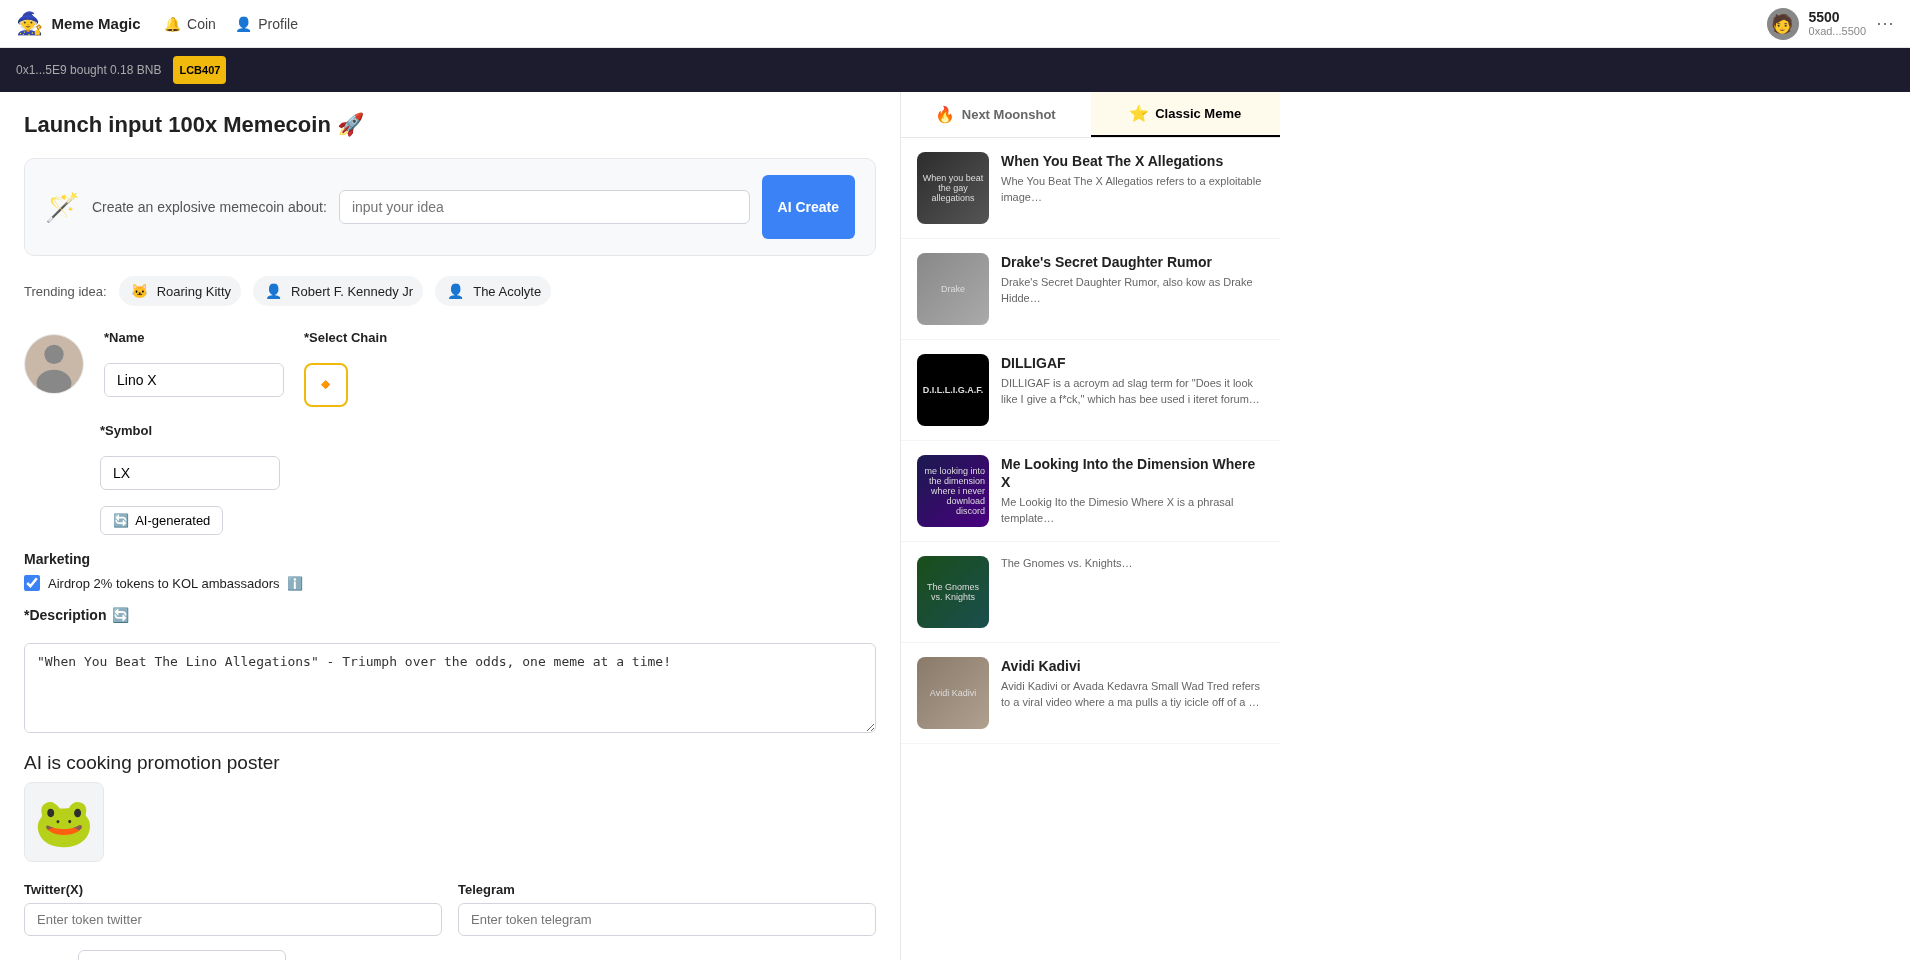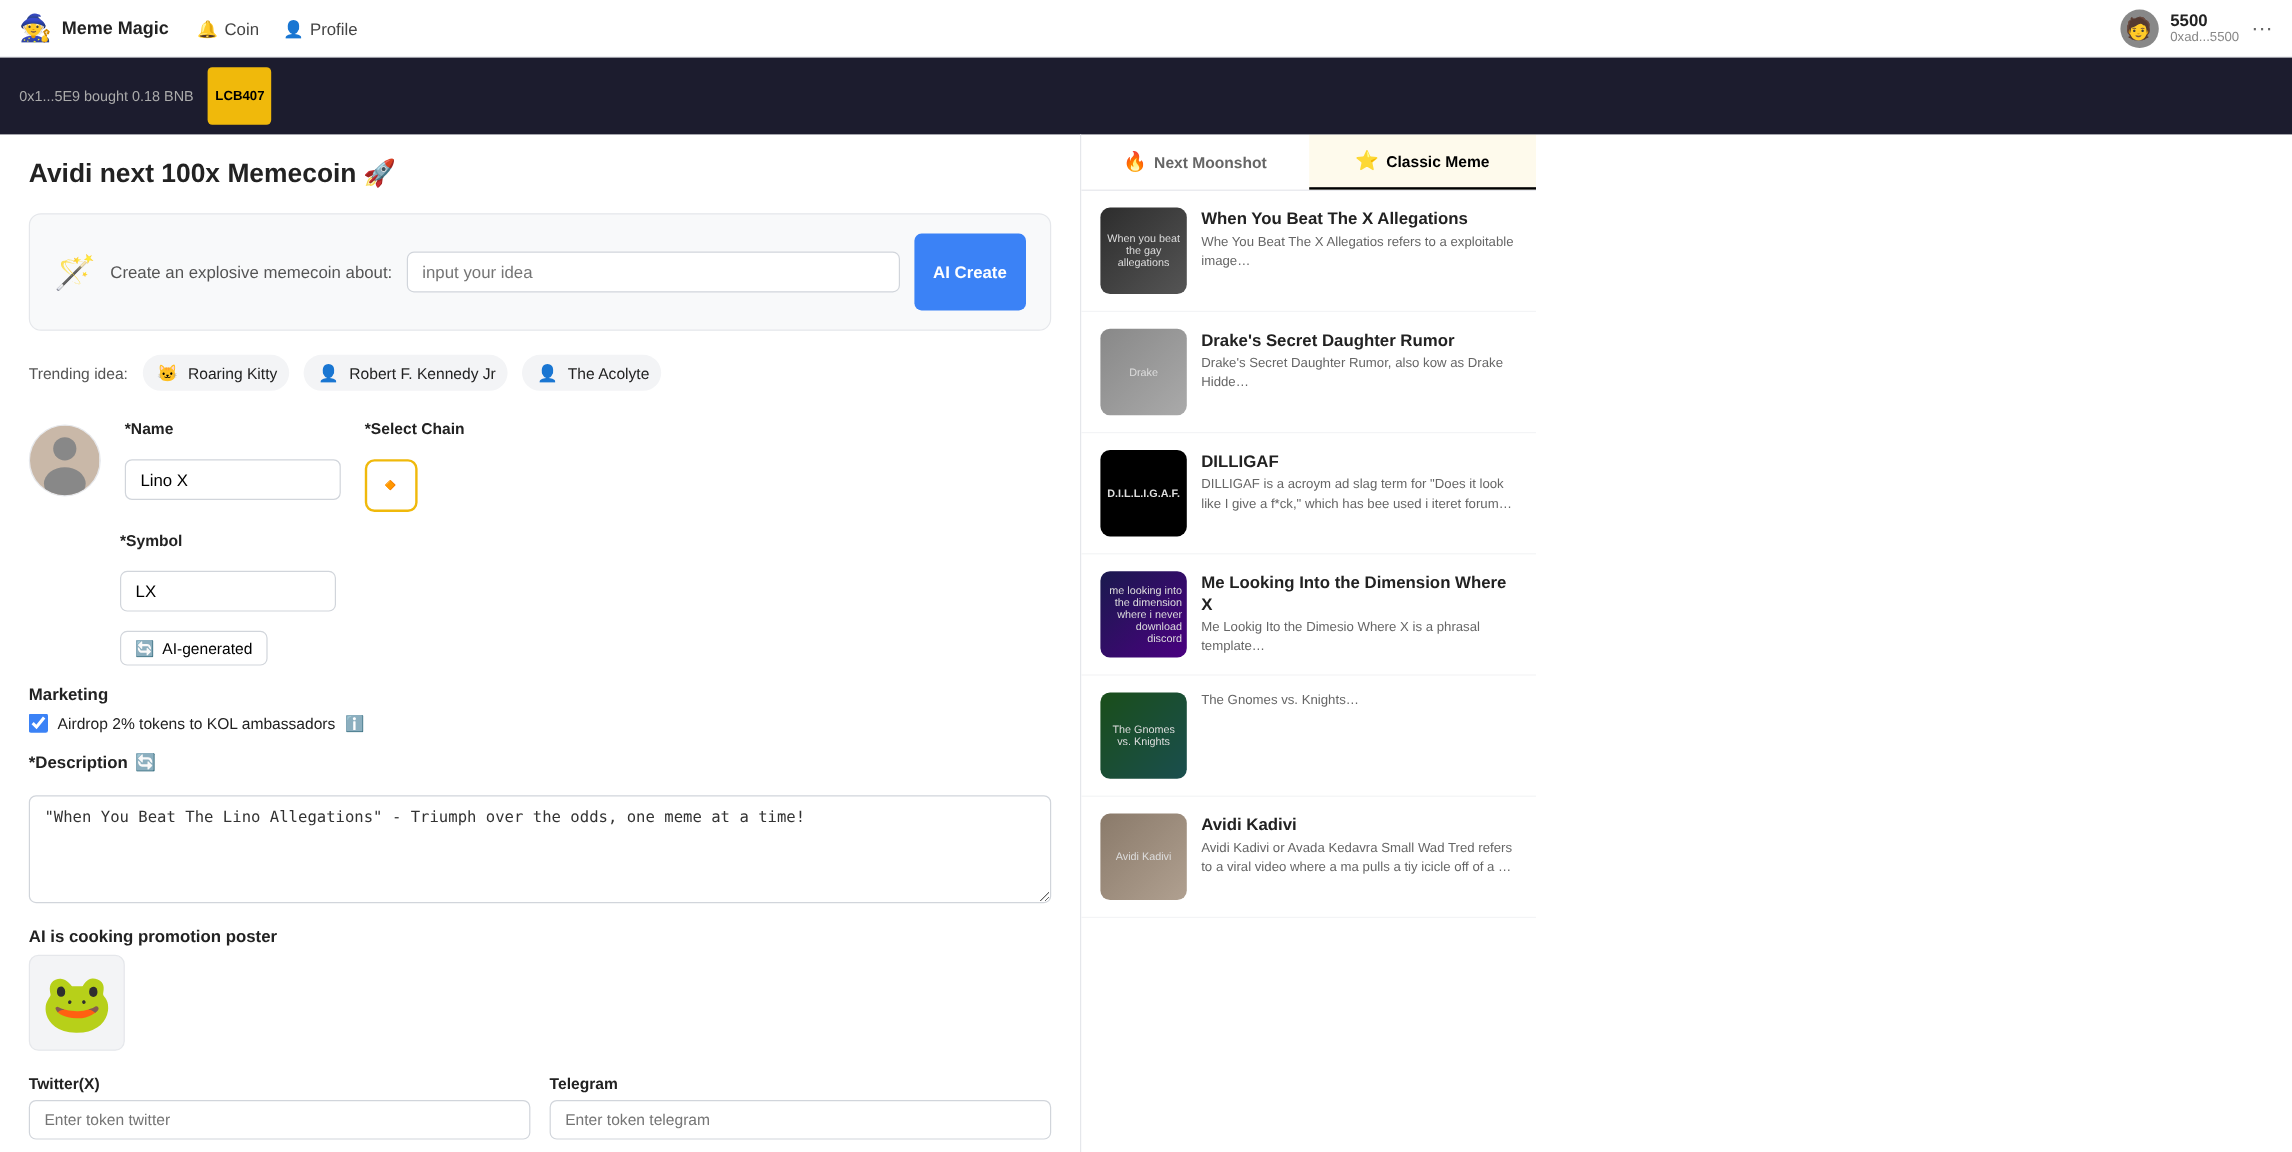--- a/index.html
+++ b/index.html
@@ -83,21 +83,21 @@
     .info-icon { color: #888; cursor: pointer; }
 
     
     .desc-label { display: flex; align-items: center; gap: 6px; font-size: 14px; font-weight: 600; margin-bottom: 20px; text-align: center; }
     .desc-textarea {
       width: 100%; border: 1px solid #d1d5db; border-radius: 6px; padding: 10px 12px;
       font-size: 13px; resize: vertical; min-height: 90px; outline: none; color: #333;
     }
 
     
-    .poster-label { font-size: 14px; font-weight: 700; margin: 16px 0 8px; }
+    .poster-label { font-size: 19px; font-weight: 400; margin: 16px 0 8px; }
     .poster-preview { width: 80px; height: 80px; border-radius: 8px; background: #f3f4f6; border: 1px solid #e5e7eb; display: flex; align-items: center; justify-content: center; font-size: 40px; overflow: hidden; }
 
     
     .social-row { display: flex; gap: 16px; margin-top: 20px; }
     .social-group { display: flex; flex-direction: column; gap: 6px; flex: 1; }
     .social-label { font-size: 13px; font-weight: 600; }
     .social-input {
       border: 1px solid #d1d5db; border-radius: 6px; padding: 8px 12px;
       font-size: 13px; outline: none; color: #999;
     }
@@ -129,21 +129,21 @@
 
     
     .thumb-allegations { background: linear-gradient(135deg, #2d2d2d, #555); }
     .thumb-drake { background: linear-gradient(135deg, #888, #aaa); }
     .thumb-dilligaf { background: #000; color: #f0b90b; font-size: 9px; font-weight: 900; text-align: center; padding: 4px; }
     .thumb-dimension { background: linear-gradient(135deg, #1a1a4e, #4a0080); }
     .thumb-gnomes { background: linear-gradient(135deg, #1a4e1a, #1a4e4e); }
     .thumb-kadivi { background: linear-gradient(135deg, #8a7a6a, #b0a090); }
 
     .top-bar { width: 100%; background: #1c1c2e; color: #fff; display: flex; align-items: center; padding: 8px 16px; gap: 12px; font-size: 12px; }
-    .ticker-badge { background: #f0b90b; color: #000; border-radius: 4px; padding: 18px 6px; font-size: 11px; font-weight: 700; }
+    .ticker-badge { background: #f0b90b; color: #000; border-radius: 4px; padding: 8px 6px; font-size: 11px; font-weight: 700; }
   </style>
 </head>
 <body>
 
 <nav class="navbar">
   <div class="navbar-logo">
     <span class="logo-icon">🧙</span>
     <span>Meme Magic</span>
   </div>
   <div class="navbar-nav">
@@ -168,21 +168,21 @@
 
 <div class="top-bar">
   <span class="ticker-text">0x1...5E9 bought 0.18 BNB</span>
   <span class="ticker-badge">LCB407</span>
 </div>
 
 <div class="main-layout">
 
   <div class="left-panel">
 
-    <h1 class="page-title">Avidi next 100x Memecoin 🚀</h1>
+    <h1 class="page-title">Launch input 100x Memecoin 🚀</h1>
 
     
     <div class="create-card">
       <span class="create-card-icon">🪄</span>
       <span class="create-card-label">Create an explosive memecoin about:</span>
       <input class="idea-input" type="text" placeholder="input your idea" style="">
       <button class="ai-create-btn">AI Create</button>
     </div>
 
     

